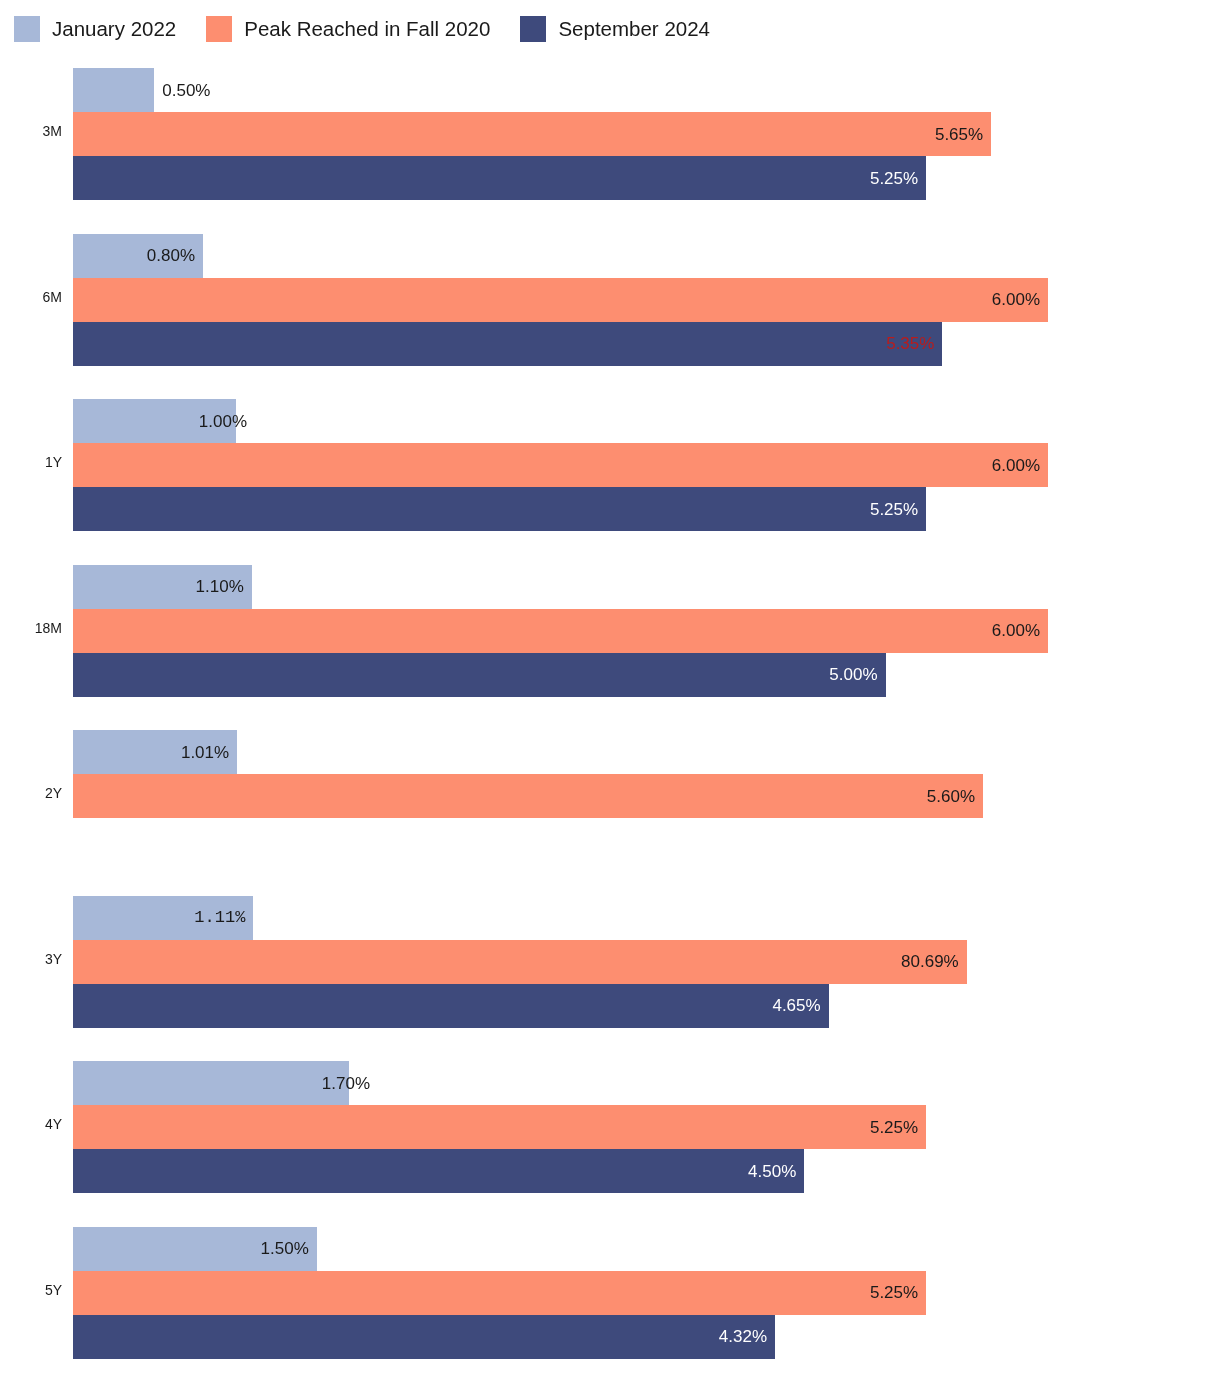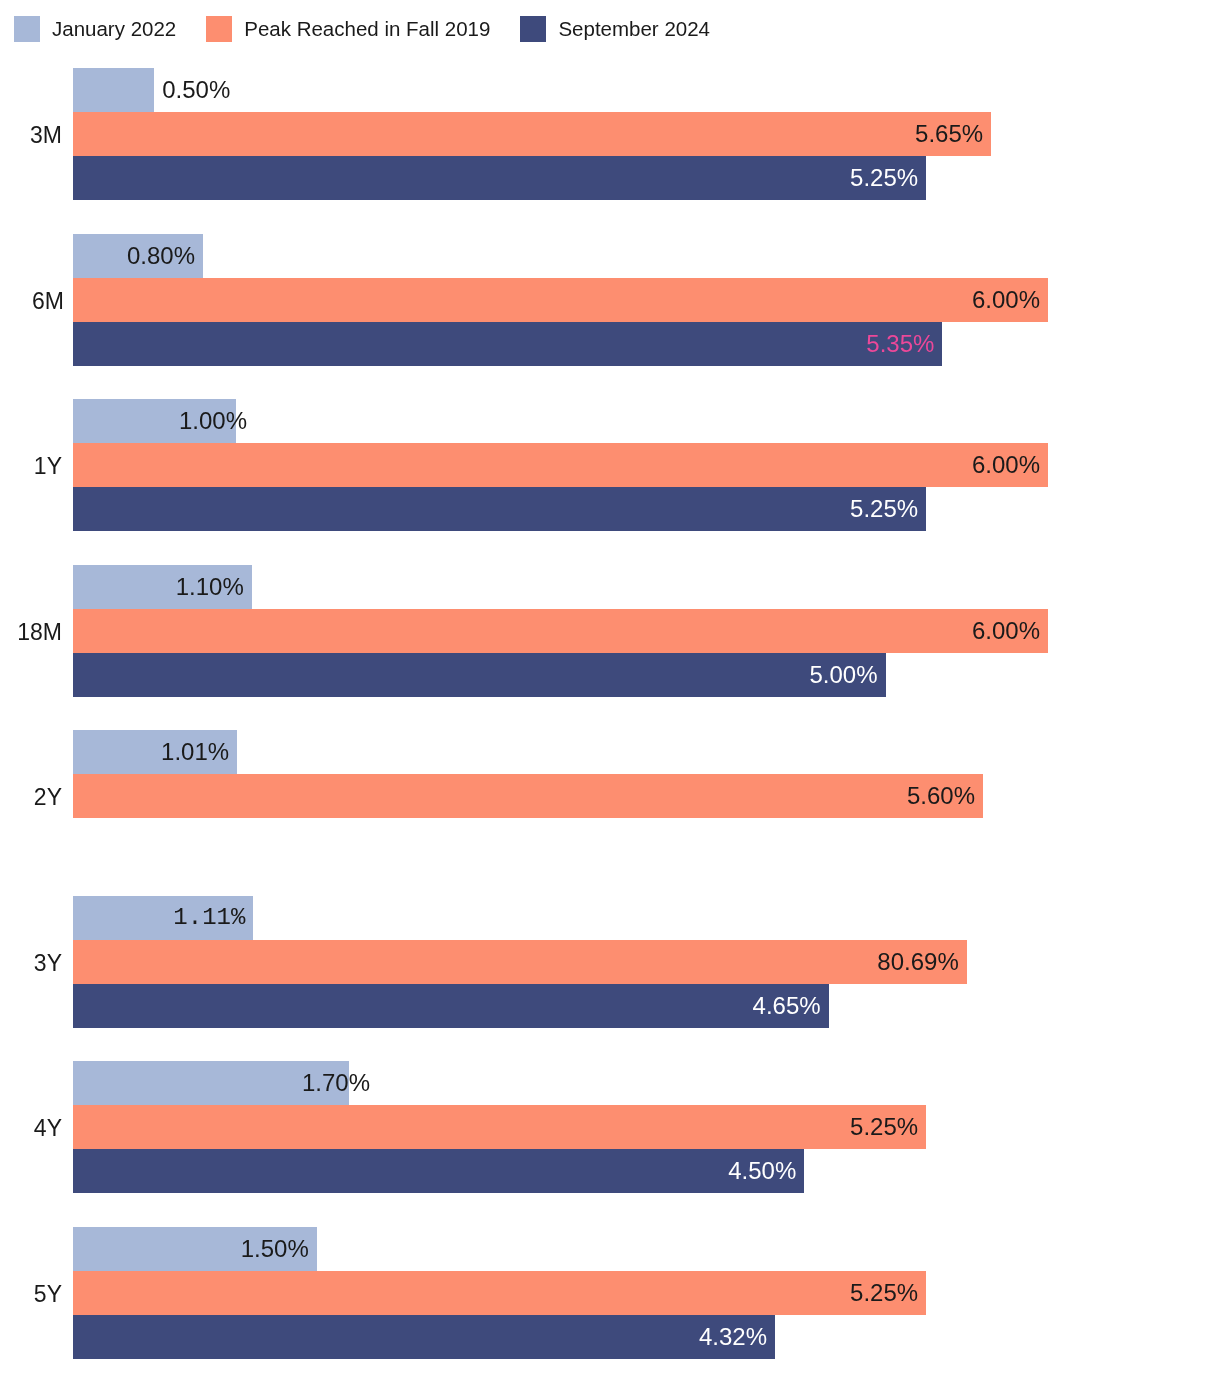--- a/index.html
+++ b/index.html
@@ -57,63 +57,63 @@
   .group {
     position: absolute;
     left: 0;
     width: 1220px;
   }
   .cat-label {
     position: absolute;
     left: 0;
     width: 62px;
     text-align: right;
-    font-size: 23px;
+    font-size: 14px;
     line-height: 1;
     color: #1a1a1a;
   }
   .bar-row {
     position: absolute;
     left: 73px;
     height: 44px;
   }
   .bar {
     position: absolute;
     left: 0;
     top: 0;
     height: 44px;
   }
   .bar-value {
     position: absolute;
     top: 0;
     height: 44px;
     display: flex;
     align-items: center;
-    font-size: 24px;
+    font-size: 17px;
     line-height: 1;
     white-space: nowrap;
   }
   .bar-value.inside {
     right: 8px;
   }
   .bar-value.outside {
     left: calc(100% + 8px);
   }
 </style>
 </head>
 <body>
 
 <div id="legend">
     <div class="legend-item">
       <span class="legend-swatch" style="background: rgb(167, 184, 216);"></span>
       <span class="legend-label">January 2022</span>
     </div>
     <div class="legend-item">
       <span class="legend-swatch" style="background: rgb(253, 142, 112);"></span>
-      <span class="legend-label">Peak Reached in Fall 2019</span>
+      <span class="legend-label">Peak Reached in Fall 2020</span>
     </div>
     <div class="legend-item">
       <span class="legend-swatch" style="background: rgb(62, 74, 124);"></span>
       <span class="legend-label">September 2024</span>
     </div>
   </div>
 
 <div id="plot">
     <div class="group" style="top: 68px; height: 132px;">
       <div class="cat-label" style="top: 56px;">3M</div>
@@ -135,21 +135,21 @@
       <div class="bar-row" style="top: 0px; width: 130px;">
         <div class="bar" style="width: 130px; background: rgb(167, 184, 216);"></div>
         <div class="bar-value inside" style="color: rgb(26, 26, 26);">0.80%</div>
       </div>
       <div class="bar-row" style="top: 44px; width: 975px;">
         <div class="bar" style="width: 975px; background: rgb(253, 142, 112);"></div>
         <div class="bar-value inside" style="color: rgb(26, 26, 26);">6.00%</div>
       </div>
       <div class="bar-row" style="top: 88px; width: 869.375px;">
         <div class="bar" style="width: 869.375px; background: rgb(62, 74, 124);"></div>
-        <div class="bar-value inside" style="color: #ec4899;">5.35%</div>
+        <div class="bar-value inside" style="color: #b91c1c;">5.35%</div>
       </div>
     </div>
     <div class="group" style="top: 399px; height: 132px;">
       <div class="cat-label" style="top: 56px;">1Y</div>
       <div class="bar-row" style="top: 0px; width: 182px;">
         <div class="bar" style="width: 162.5px; background: rgb(167, 184, 216);"></div>
         <div class="bar-value inside" style="color: rgb(26, 26, 26);">1.00%</div>
       </div>
       <div class="bar-row" style="top: 44px; width: 975px;">
         <div class="bar" style="width: 975px; background: rgb(253, 142, 112);"></div>

